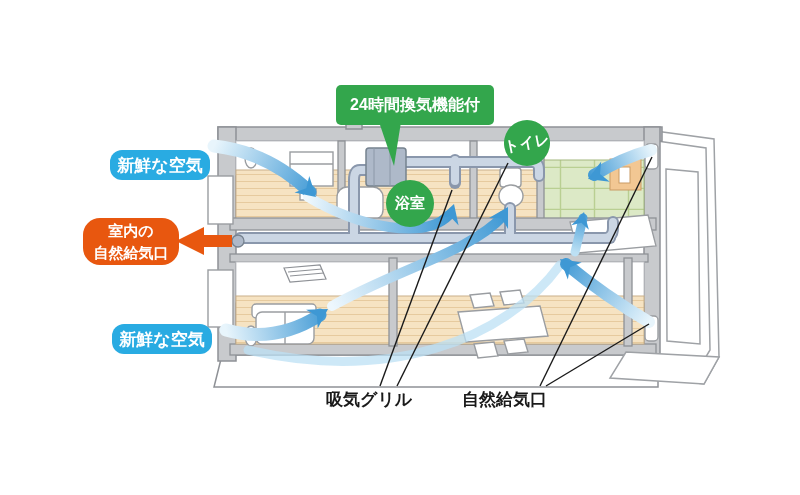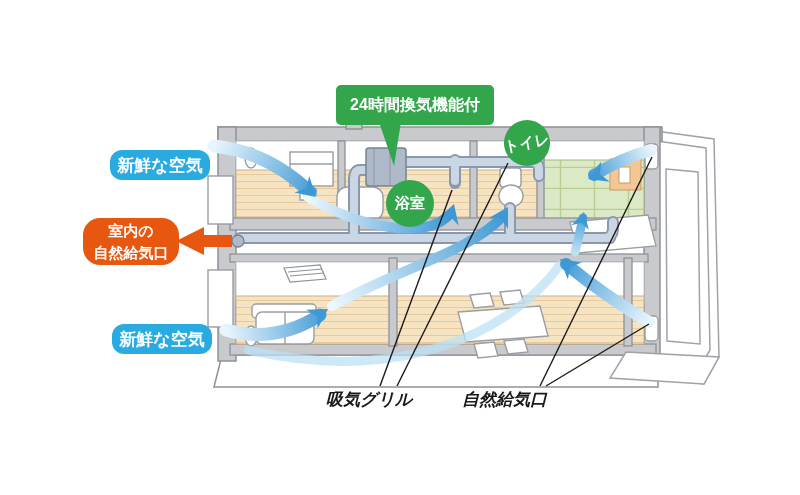--- a/index.html
+++ b/index.html
@@ -20,21 +20,21 @@
   .lbl-toilet{left:504px; top:120px; width:46px; height:46px; border-radius:50%;
     background:var(--green,#33A64C); font-size:15px; transform:rotate(-11deg);}
   .lbl-bath{left:386px; top:180px; width:48px; height:47px; border-radius:50%;
     background:var(--green,#33A64C); font-size:15px;}
   .lbl-cyan{background:var(--cyan,#29ABE2); border-radius:12px; font-size:17px;
     width:100px; height:30px;}
   .lbl-fresh1{left:110px; top:150px;}
   .lbl-fresh2{left:112px; top:324px;}
   .lbl-dirty{left:83px; top:218px; width:96px; height:47px;
     background:var(--orange,#E8570F); border-radius:17px; font-size:15px; line-height:1.45;}
-  .lbl-black{color:var(--text-dark,#1A1A1A); font-size:17px; height:22px;font-style:italic;}
+  .lbl-black{color:var(--text-dark,#1A1A1A); font-size:17px; height:22px;}
   .lbl-intake{left:326px; top:388px;}
   .lbl-supply{left:462px; top:388px;}
 </style>
 </head>
 <body>
 
 <div class="canvas">
 <svg width="800" height="495" viewBox="0 0 800 495">
   <defs>
     <pattern id="wood" width="9" height="7" patternUnits="userSpaceOnUse">

